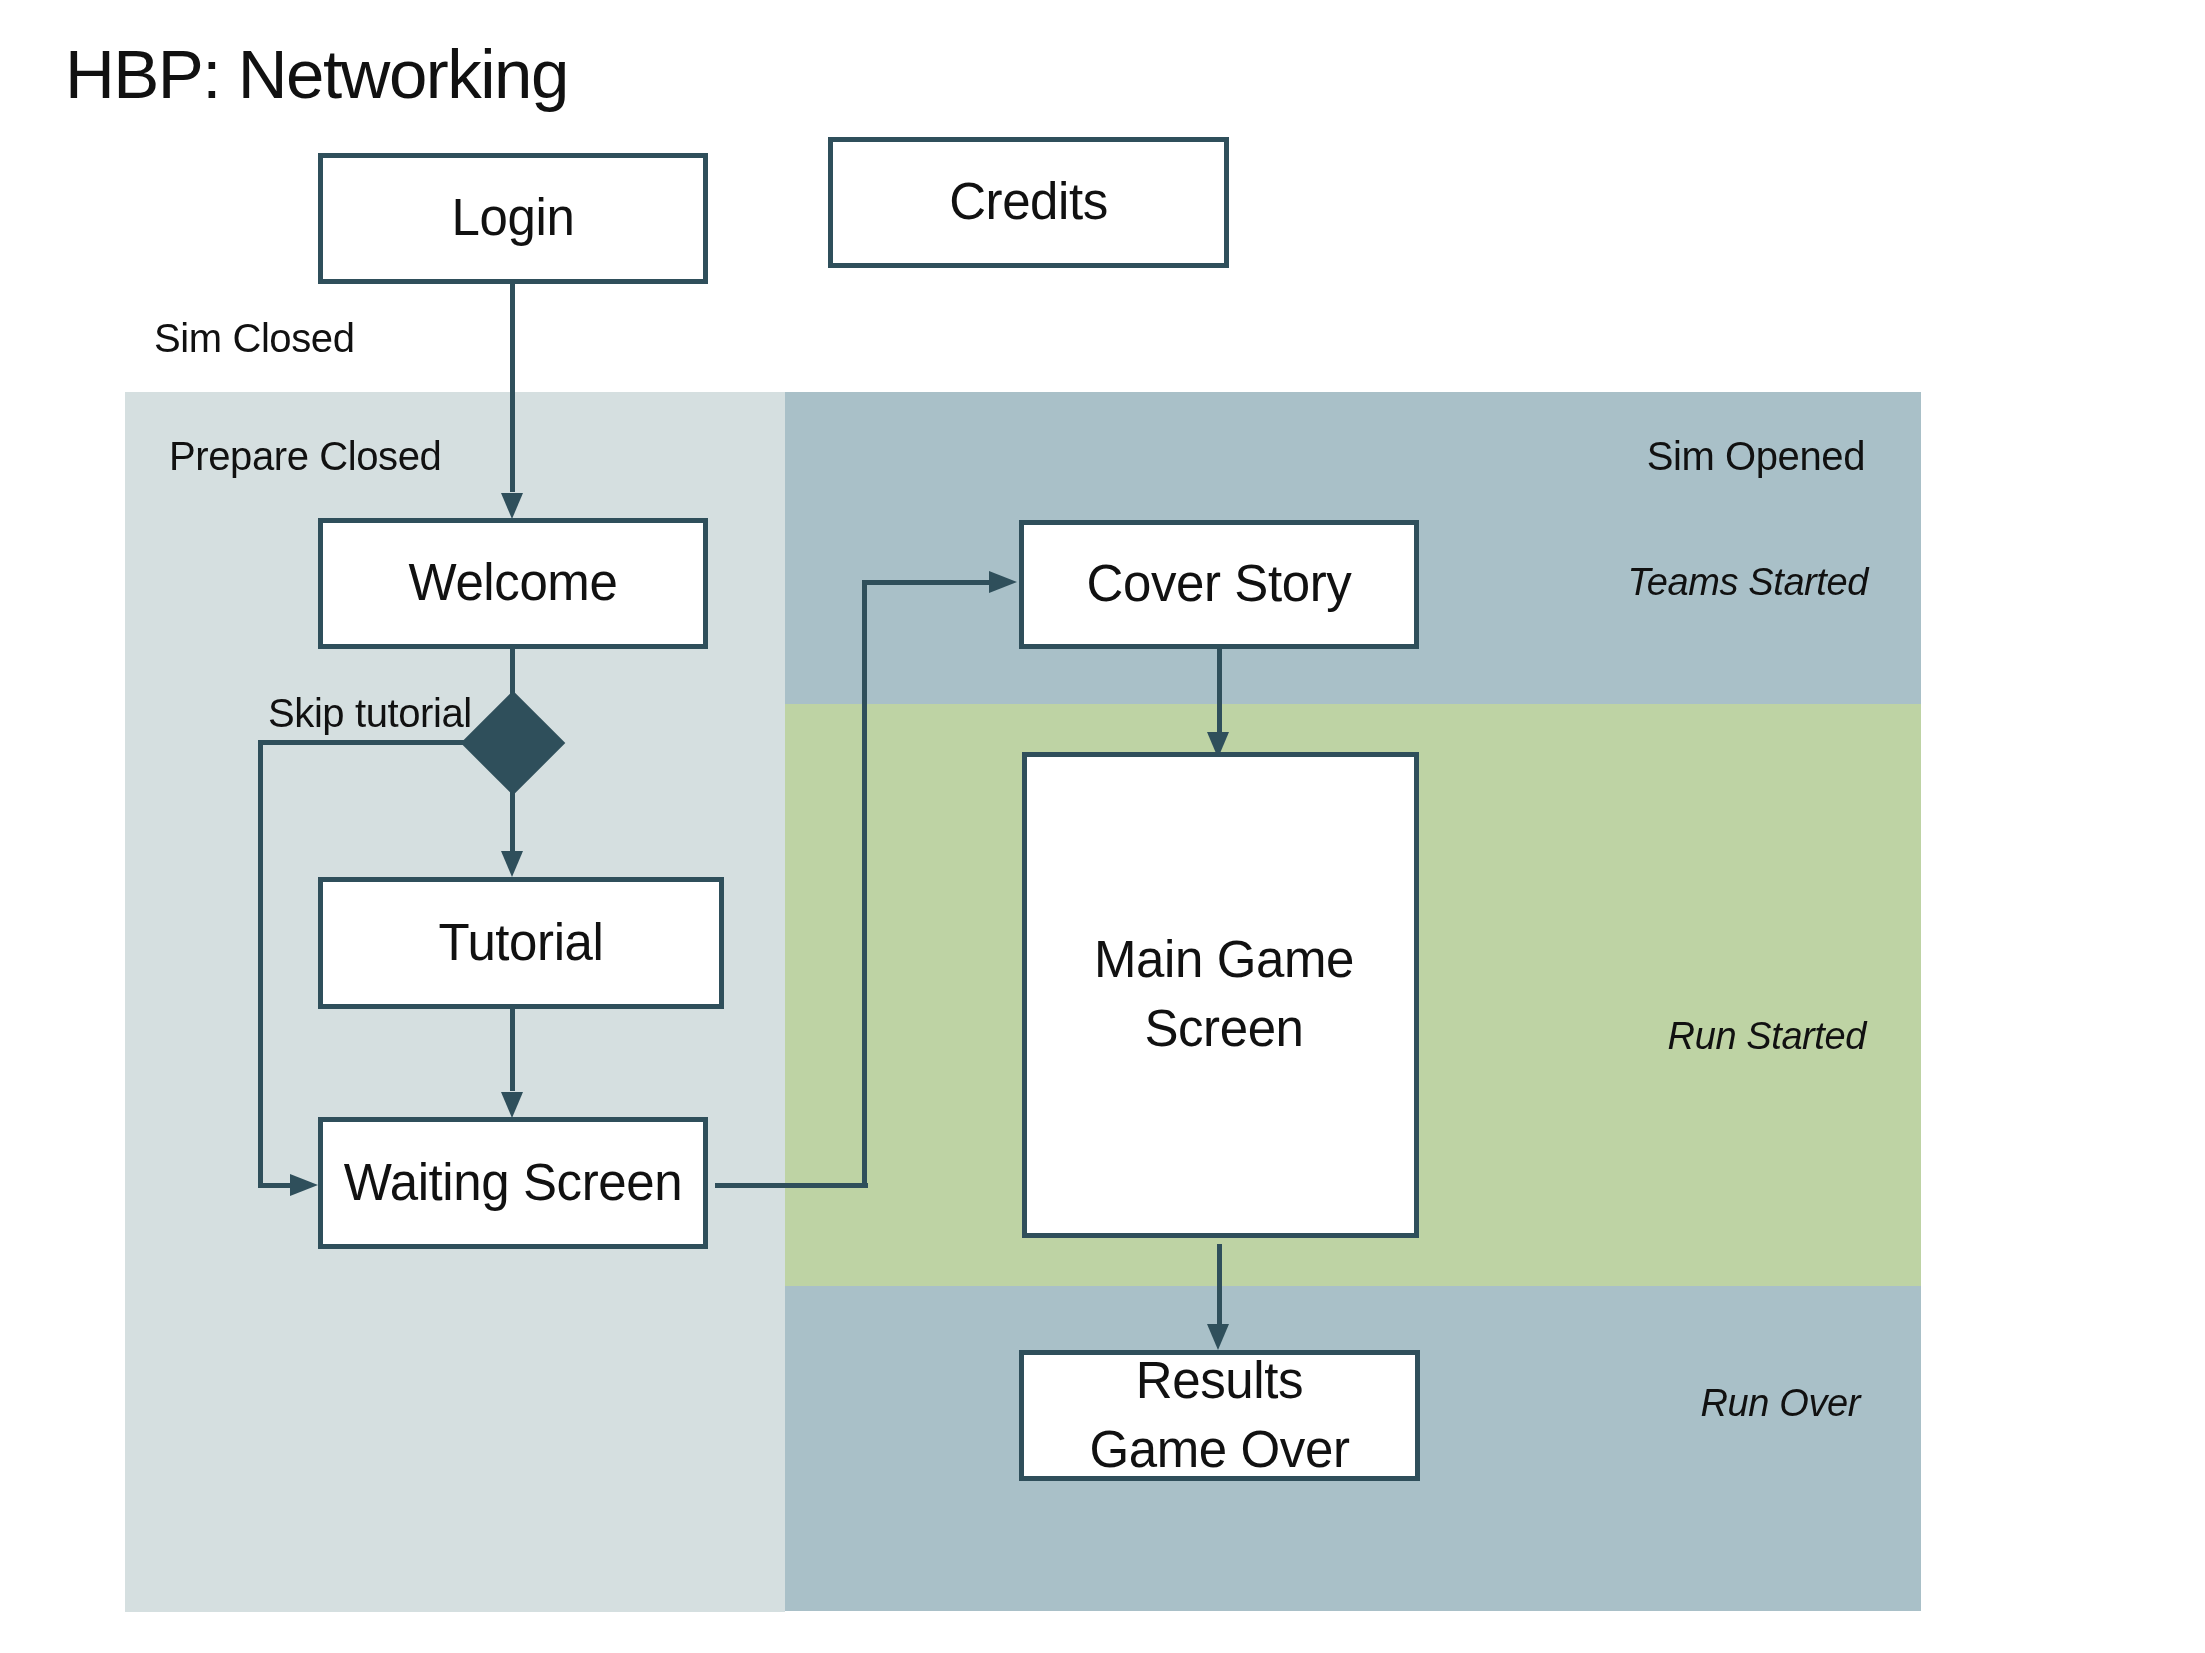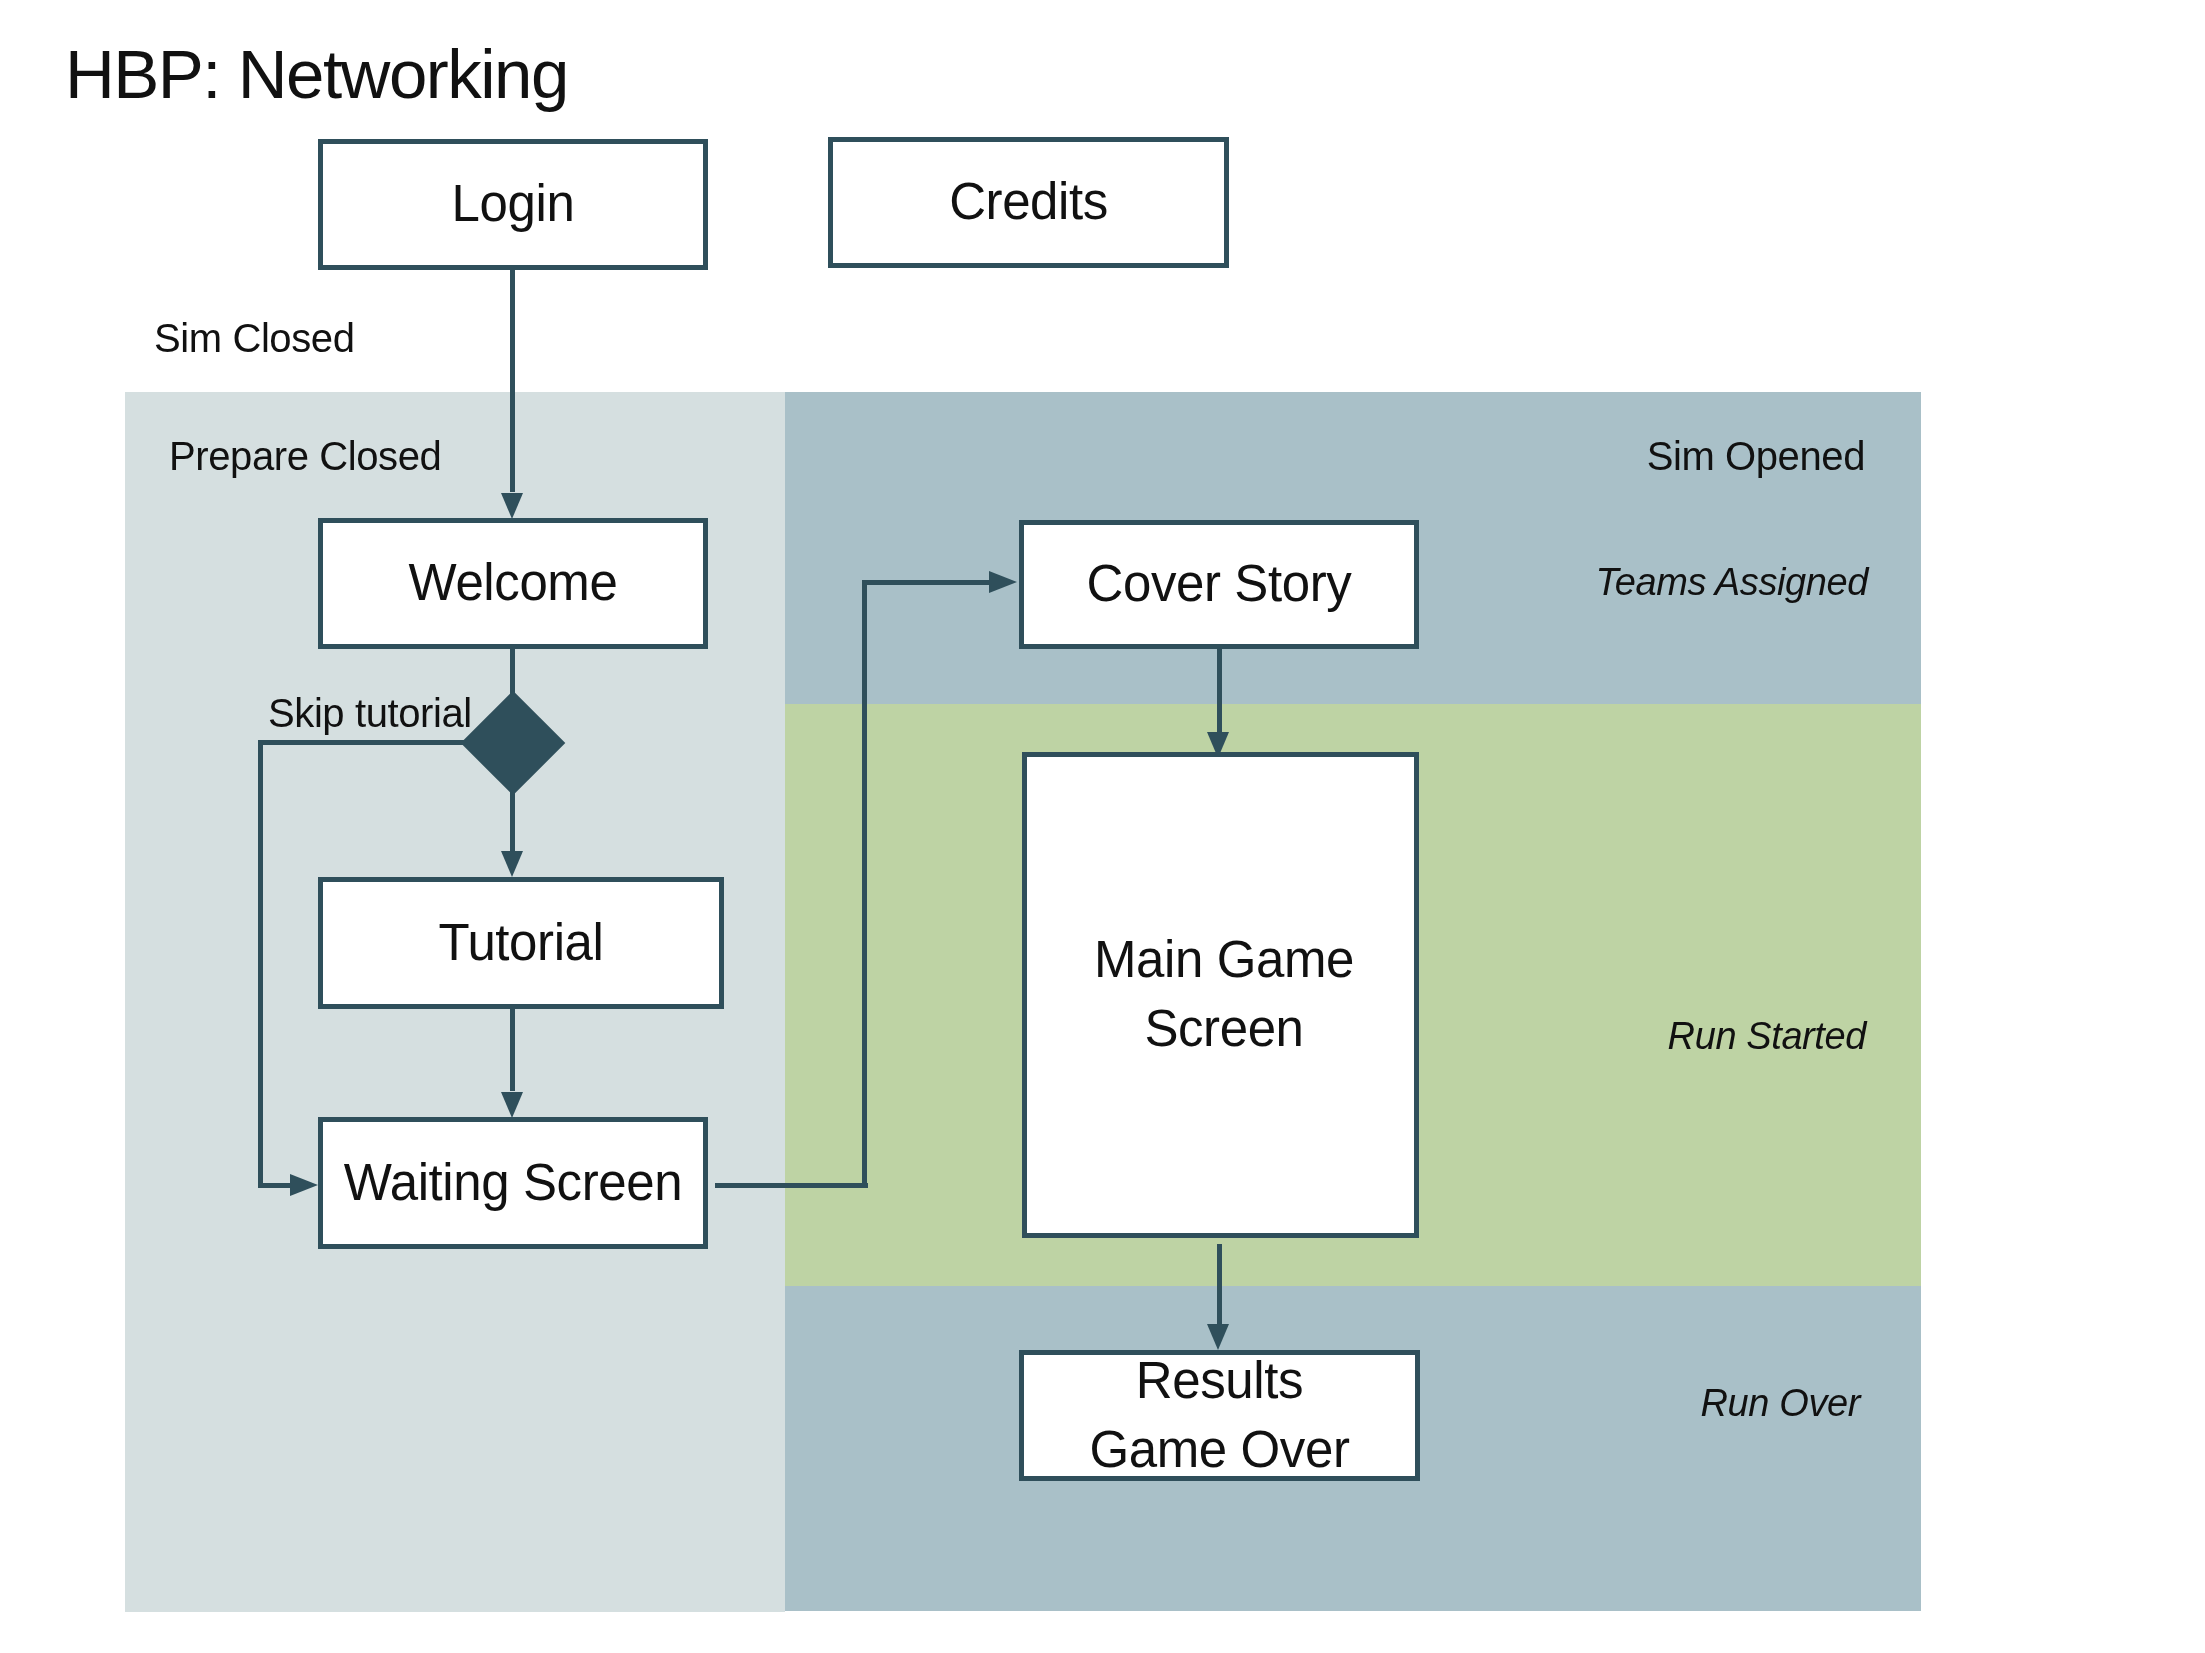--- a/index.html
+++ b/index.html
@@ -39,21 +39,21 @@
     position:absolute;
     background:var(--node_fill,#ffffff);
     border:5.1px solid var(--stroke,#2f4f5b);
     display:flex;align-items:center;justify-content:center;
     box-sizing:border-box;
   }
   .node span{
     font-size:51px;letter-spacing:-0.4px;line-height:1.35;
     text-align:center;white-space:pre-line;color:#111;
   }
-  .node-login{left:318px;top:139px;width:390px;height:131px;}
+  .node-login{left:318px;top:153px;width:390px;height:131px;}
   .node-credits{left:828px;top:137px;width:401px;height:131px;}
   .node-welcome{left:318px;top:518px;width:390px;height:131px;}
   .node-tutorial{left:318px;top:877px;width:406px;height:132px;}
   .node-waiting{left:318px;top:1117px;width:390px;height:132px;}
   .node-cover{left:1019px;top:520px;width:400px;height:129px;}
   .node-main{left:1022px;top:752px;width:397px;height:486px;padding-left:7px;}
   .node-results{left:1019px;top:1350px;width:401px;height:131px;align-items:center;}
   
   .line{position:absolute;background:var(--stroke,#2f4f5b);}
   .head-down{
@@ -107,21 +107,21 @@
   <div class="region region-light"></div>
   <div class="region region-blue-top"></div>
   <div class="region region-green"></div>
   <div class="region region-blue-bottom"></div>
 
   <div class="title">HBP: Networking</div>
 
   <div class="annot sim-closed">Sim Closed</div>
   <div class="annot prepare-opened">Prepare Closed</div>
   <div class="annot sim-opened">Sim Opened</div>
-  <div class="annot-italic teams-assigned">Teams Assigned</div>
+  <div class="annot-italic teams-assigned">Teams Started</div>
   <div class="annot-italic run-started">Run Started</div>
   <div class="annot-italic run-over">Run Over</div>
   <div class="annot skip-tutorial">Skip tutorial</div>
 
   <div class="line l-a1"></div>
   <div class="head-down h-a"></div>
 
   <div class="line l-b1"></div>
   <div class="diamond"></div>
 

